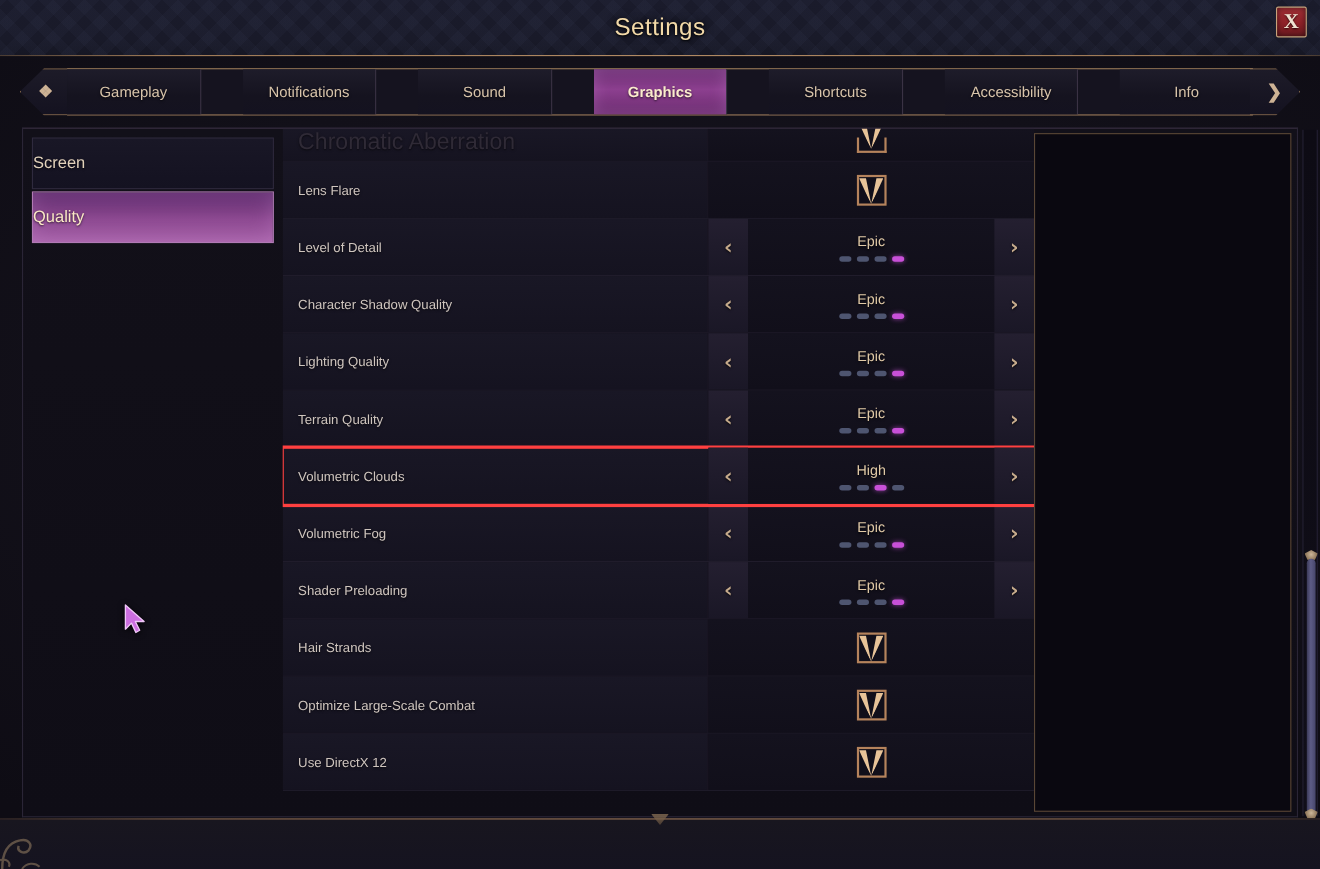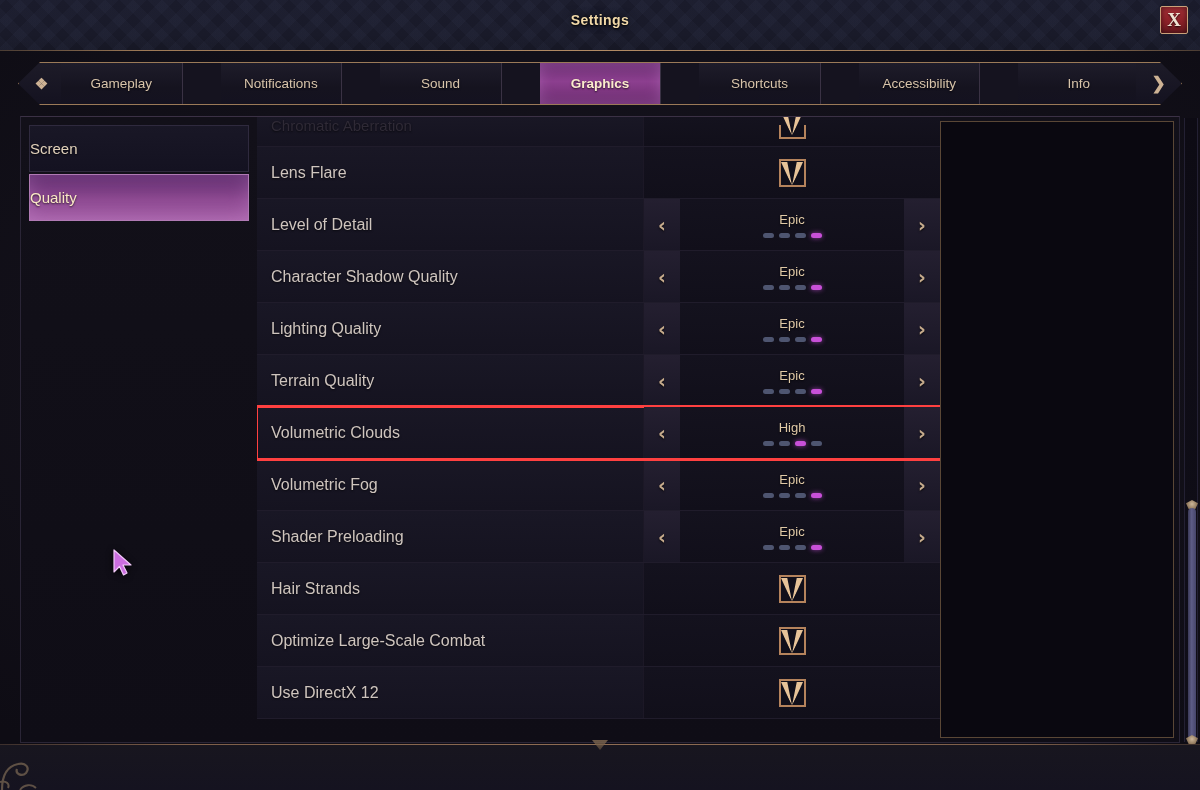--- a/index.html
+++ b/index.html
@@ -28,21 +28,21 @@
       linear-gradient(180deg, #1a1b2b 0%, #191a29 70%, #161724 100%);
     border-bottom: 1px solid #4a3c33;
   }
   .header::after {
     content:""; position:absolute; left:0; right:0; bottom:-1px; height:1px;
     background: linear-gradient(90deg, rgba(150,110,80,0) 0%, rgba(186,142,98,.75) 12%, rgba(196,152,108,.85) 50%, rgba(186,142,98,.75) 88%, rgba(150,110,80,0) 100%);
   }
   .title {
     position: absolute; left: 0; top: 12px; width: 1200px;
     text-align: center;
-    font-size: 14px; font-weight: bold;
+    font-size: 22px; font-weight: normal;
     color: #f2d9a8;
     letter-spacing: .4px;
     text-shadow: 0 0 8px rgba(0,0,0,.9), 0 1px 2px #000;
   }
   .close-btn {
     position: absolute; right: 12px; top: 6px;
     width: 28px; height: 28px;
     background: linear-gradient(180deg, #a63037 0%, #8e2128 55%, #6d1a20 100%);
     border: 1px solid #c9a27a;
     border-radius: 2px;
@@ -151,21 +151,21 @@
   .row {
     position: relative;
     height: 52px;
     display: flex; align-items: stretch;
     border-bottom: 1px solid #201c2b;
   }
   .row .label {
     width: 387px;
     display: flex; align-items: center;
     padding-left: 14px;
-    font-size: 16px;
+    font-size: 12px;
     color: #cfc5be;
     background: linear-gradient(180deg, #191725 0%, #151320 100%);
     text-shadow: 0 1px 2px rgba(0,0,0,.6);
     border-right: 1px solid #1c1826;
   }
   .row .ctrl {
     flex: 1;
     position: relative;
     background: linear-gradient(180deg, #14121e 0%, #110f1a 100%);
     display: flex; align-items: center;
@@ -222,21 +222,21 @@
   }
 
   .row.highlight {
     outline: 3px solid #ff4040;
     outline-offset: -1px;
     z-index: 5;
   }
 
   
   .row.clipped { height: 30px; }
-  .row.clipped .label { font-size: 15px; align-items: flex-start; color: #2f2a36; }
+  .row.clipped .label { font-size: 21px; align-items: flex-start; color: #2f2a36; }
   .row.clipped .checkbox { height: 14px; border-top: none; }
   .row.clipped .checkbox .tick { top: -13px; }
 
   
   .preview {
     position: absolute; left: 919px; top: 4px;
     width: 234px; height: 617px;
     background: #0a0810;
     border: 1px solid #5a4736;
   }

